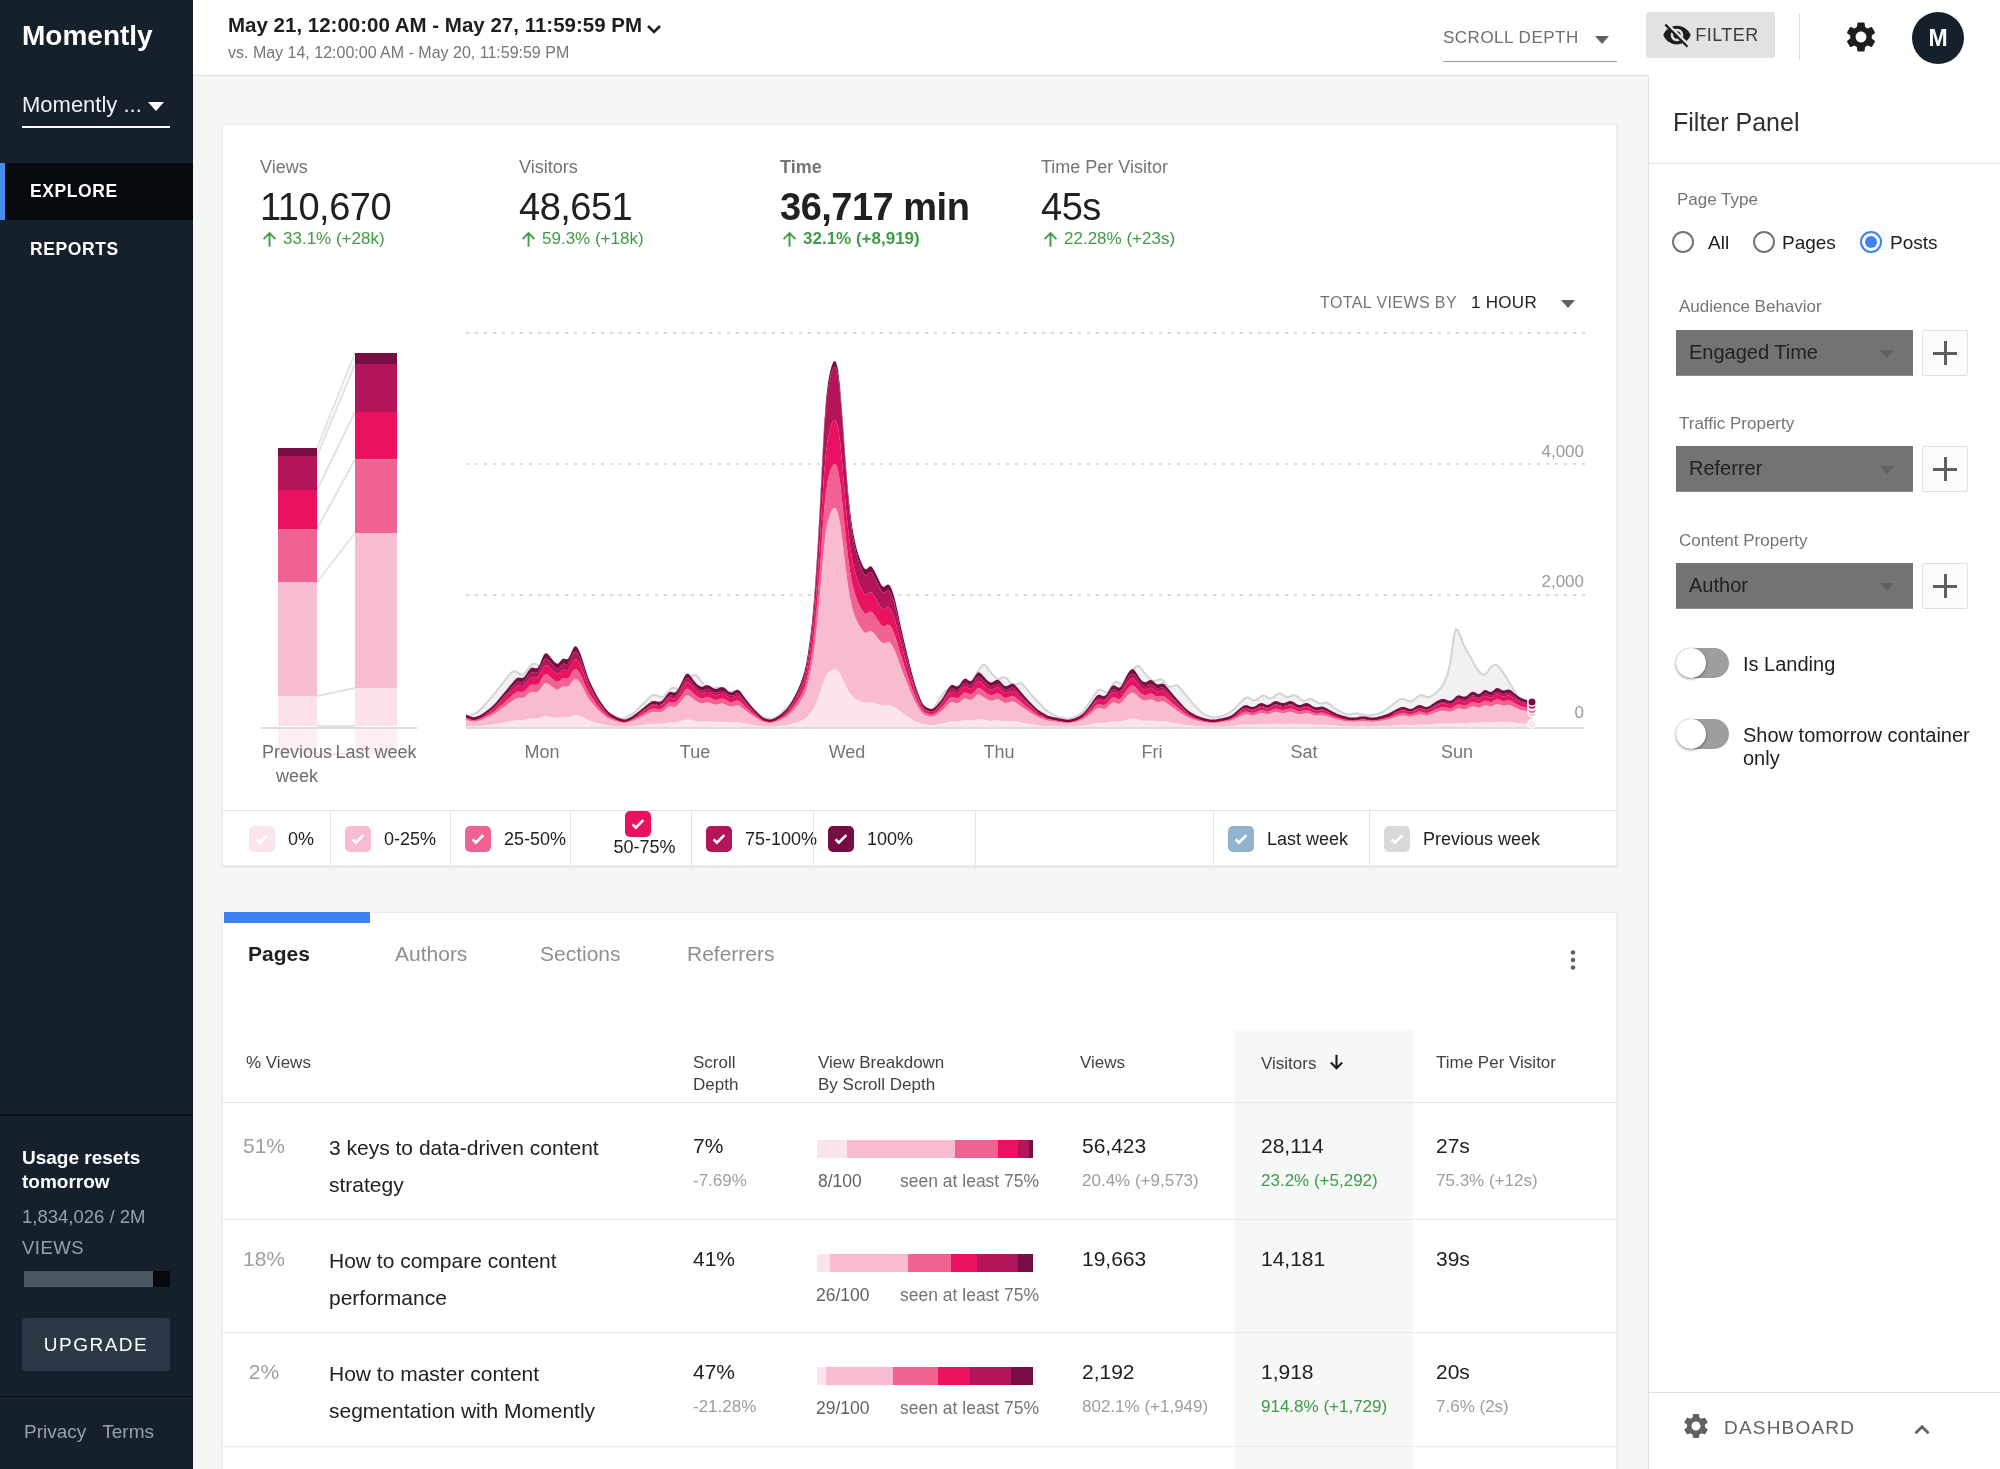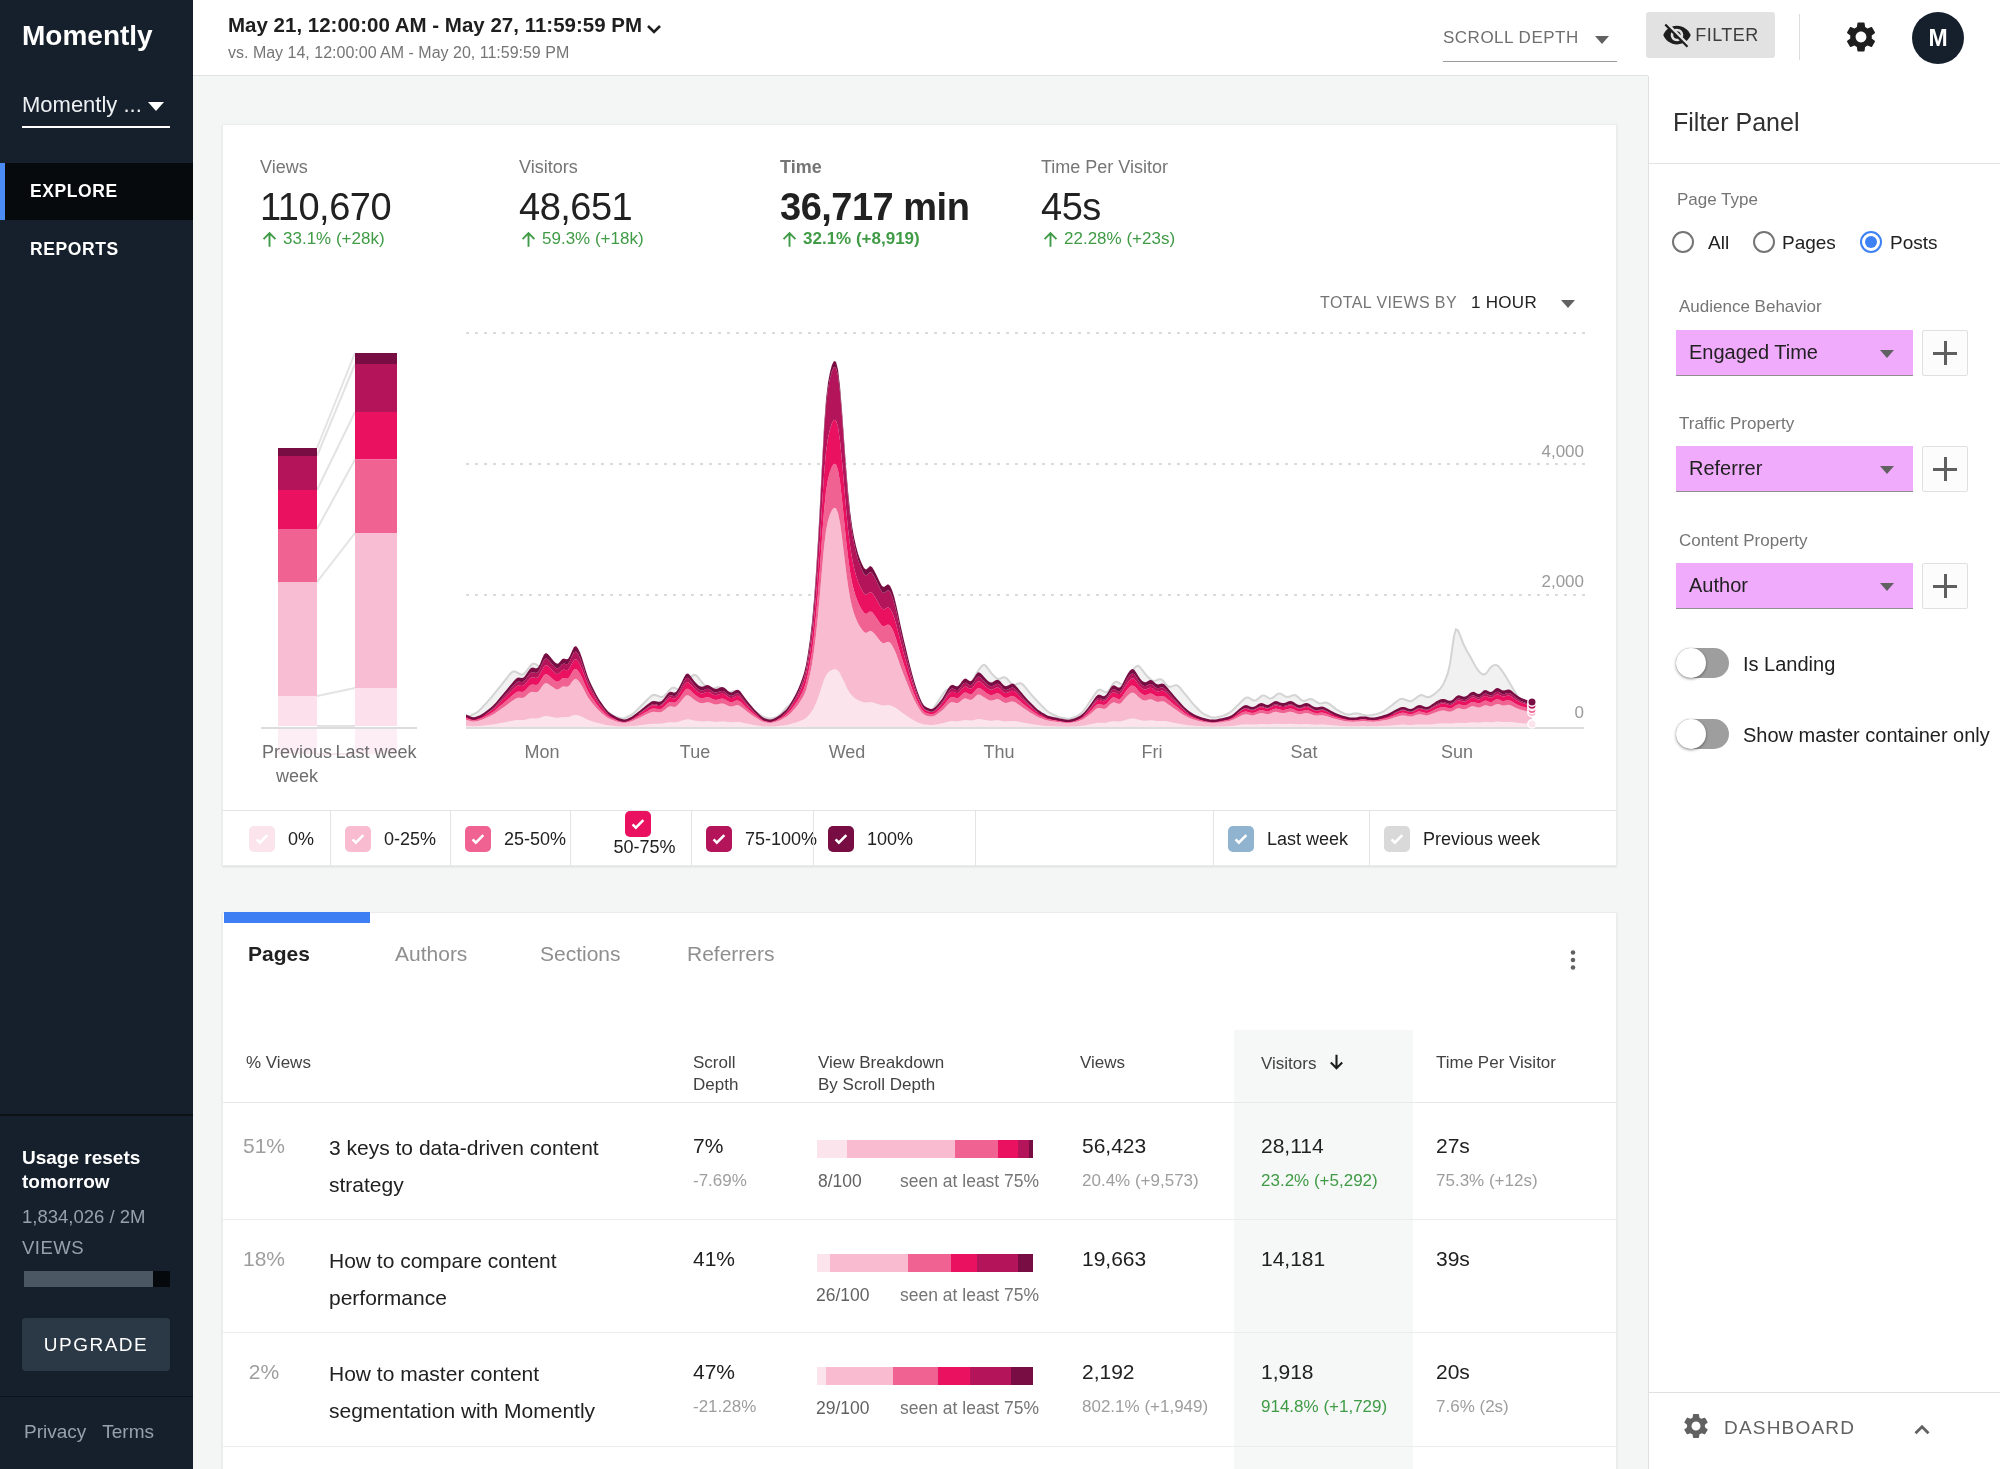--- a/index.html
+++ b/index.html
@@ -87,21 +87,21 @@
 
 
 .rpanel { position:absolute; left:1648px; top:76px; width:352px; height:1393px; background:#fff; border-left:1px solid #e0e0e0; z-index:3; }
 .fptitle { position:absolute; left:24px; top:32px; font-size:25px; color:#303030; }
 .fpsep { position:absolute; left:0; top:87px; width:352px; height:1px; background:#e3e3e3; }
 .plabel { position:absolute; font-size:17px; color:#757575; }
 .radio { position:absolute; width:22px; height:22px; border:2px solid #757575; border-radius:50%; top:155px; }
 .radio.on { border-color:#3d82f4; }
 .radio.on i { position:absolute; left:3px; top:3px; width:12px; height:12px; border-radius:50%; background:#3d82f4; display:block; }
 .rlabel { position:absolute; top:156px; font-size:19px; color:#212121; }
-.sel { position:absolute; left:27px; width:237px; height:46px; background:#f0abfc; border-bottom:1px solid #8f8f8f; font-size:20px; color:#212121; line-height:45px; padding-left:13px; }
+.sel { position:absolute; left:27px; width:237px; height:46px; background:#737373; border-bottom:1px solid #8f8f8f; font-size:20px; color:#212121; line-height:45px; padding-left:13px; }
 .sel .car { position:absolute; right:19px; top:20px; width:0; height:0; border-left:7px solid transparent; border-right:7px solid transparent; border-top:8px solid #616161; }
 .plus { position:absolute; left:273px; width:46px; height:46px; border:1px solid #e0e0e0; background:#fcfcfc; border-radius:2px; }
 .plus:before, .plus:after { content:""; position:absolute; background:#5f5f5f; }
 .plus:before { left:10px; top:21px; width:24px; height:2.5px; }
 .plus:after { left:21px; top:10px; width:2.5px; height:24px; }
 .tog { position:absolute; left:27px; width:53px; height:30px; border-radius:16px; background:#9e9e9e; }
 .tog .knob { position:absolute; left:0; top:0; width:30px; height:30px; border-radius:50%; background:#fff; box-shadow:0 1px 3px rgba(0,0,0,.45); }
 .toglabel { position:absolute; left:94px; font-size:20px; color:#212121; }
 .dbsep { position:absolute; left:0; top:1316px; width:352px; height:1px; background:#e0e0e0; }
 .dbgear { position:absolute; left:32px; top:1335px; }
@@ -408,21 +408,21 @@
   <div class="sel" style="top:487px;">Author<span class="car"></span></div>
   <div class="plus" style="top:487px;"></div>
 
   <div class="tog" style="top:572px;">
       <span class="knob"></span>
     </div>
   <div class="toglabel" style="top:577px;">Is Landing</div>
   <div class="tog" style="top:643px;">
       <span class="knob"></span>
     </div>
-  <div class="toglabel" style="top:648px;">Show master container only</div>
+  <div class="toglabel" style="top:648px;">Show tomorrow container only</div>
 
   <div class="dbsep"></div>
   <div class="dbgear">
       <svg width="30" height="30" viewBox="0 0 24 24">
         <path fill="#616161" d="M19.14 12.94c.04-.3.06-.61.06-.94 0-.32-.02-.64-.07-.94l2.03-1.58c.18-.14.23-.41.12-.61l-1.92-3.32c-.12-.22-.37-.29-.59-.22l-2.39.96c-.5-.38-1.03-.7-1.62-.94l-.36-2.54c-.04-.24-.24-.41-.48-.41h-3.84c-.24 0-.43.17-.47.41l-.36 2.54c-.59.24-1.13.57-1.62.94l-2.39-.96c-.22-.08-.47 0-.59.22L2.74 8.87c-.12.21-.08.47.12.61l2.03 1.58c-.05.3-.09.63-.09.94s.02.64.07.94l-2.03 1.58c-.18.14-.23.41-.12.61l1.92 3.32c.12.22.37.29.59.22l2.39-.96c.5.38 1.03.7 1.62.94l.36 2.54c.05.24.24.41.48.41h3.84c.24 0 .44-.17.47-.41l.36-2.54c.59-.24 1.13-.56 1.62-.94l2.39.96c.22.08.47 0 .59-.22l1.92-3.32c.12-.22.07-.47-.12-.61l-2.01-1.58zM12 15.6c-1.98 0-3.6-1.62-3.6-3.6s1.62-3.6 3.6-3.6 3.6 1.62 3.6 3.6-1.62 3.6-3.6 3.6z"></path>
       </svg>
     </div>
   <div class="dbtext">DASHBOARD</div>
   <div class="dbchev">
       <svg width="26" height="26" viewBox="0 0 24 24">

